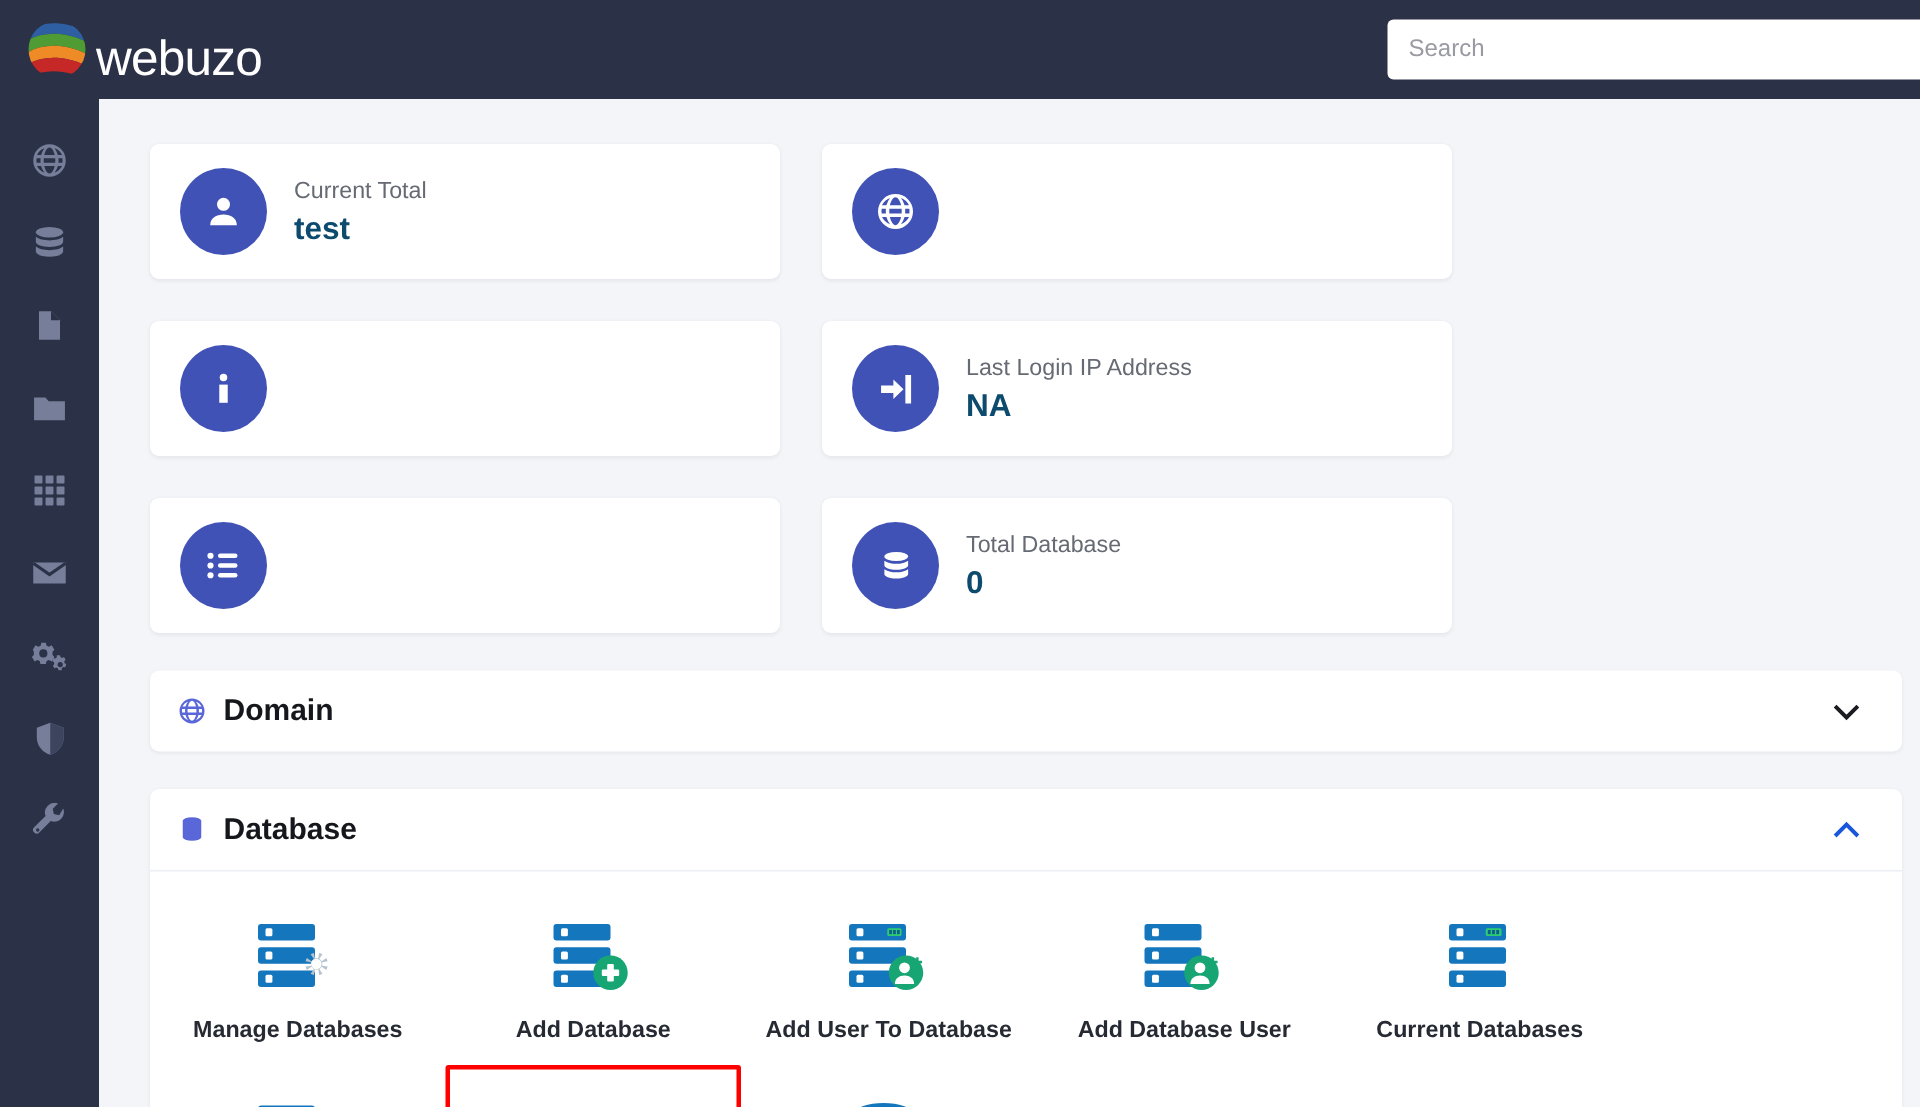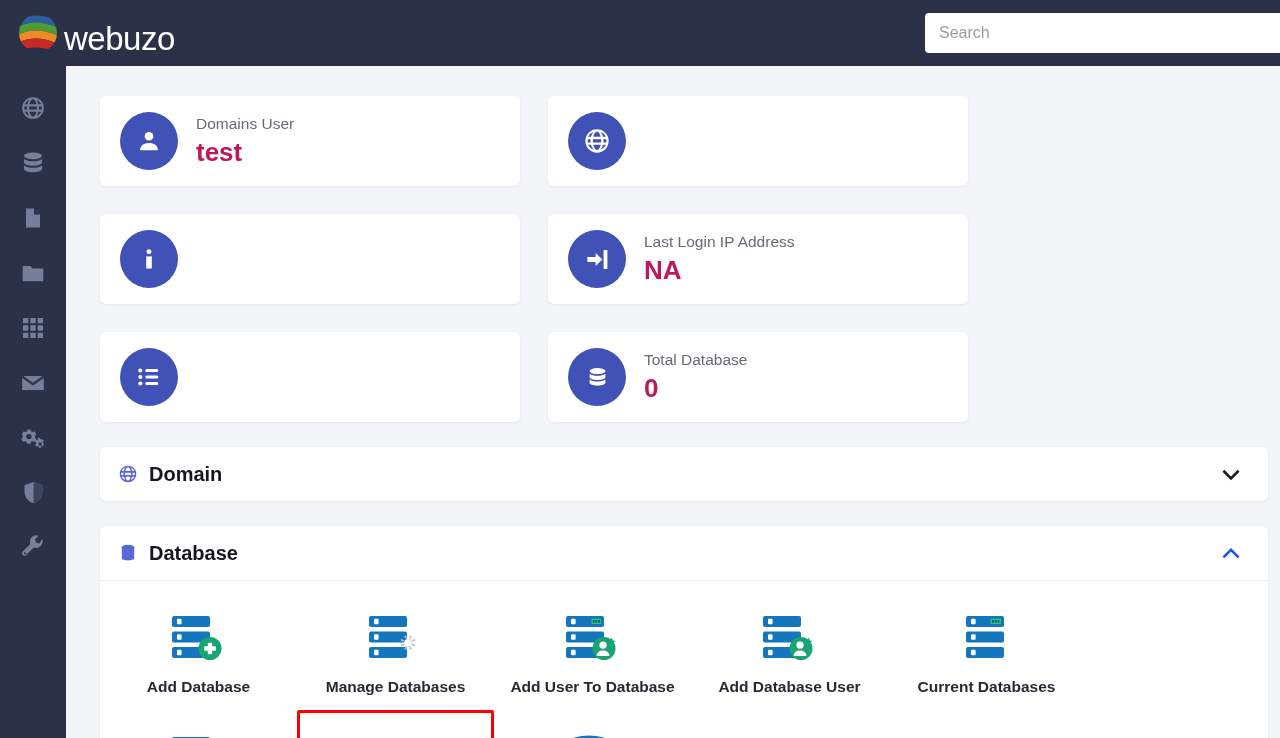--- a/index.html
+++ b/index.html
@@ -54,21 +54,21 @@
     box-shadow:0 1px 3px rgba(20,25,50,.07);
     display:flex; align-items:center; padding:0 20px;
   }
   .card-icon{
     width:58px; height:58px; flex:0 0 58px; border-radius:50%;
     background:#4052b5; display:flex; align-items:center; justify-content:center;
   }
   .card-icon svg{ fill:#ffffff; }
   .card-txt{ margin-left:18px; }
   .card-label{ font-size:15.5px; color:#666a73; line-height:1.5; }
-  .card-value{ font-size:26px; color:#be185d; font-weight:700; line-height:1.3; }
+  .card-value{ font-size:21px; color:#0c4a6e; font-weight:700; line-height:1.3; }
 
   
   .panel{
     width:1168px; background:#ffffff; border-radius:6px;
     box-shadow:0 1px 3px rgba(20,25,50,.07); margin-top:25px;
   }
   .panel-head{
     height:54px; display:flex; align-items:center;
     padding:0 24px 0 18px; cursor:pointer;
   }
@@ -196,21 +196,21 @@
   <div class="cards">
 
     <div class="card">
       <span class="card-icon">
         <svg width="26" height="26" viewBox="0 0 24 24">
             <circle cx="12" cy="7.6" r="4"></circle>
             <path d="M3.8 20.5c0-4.3 3.7-6.6 8.2-6.6s8.2 2.3 8.2 6.6z"></path>
           </svg>
       </span>
       <div class="card-txt">
-        <div class="card-label">Domains User</div>
+        <div class="card-label">Current Total</div>
         <div class="card-value">test</div>
       </div>
     </div>
 
     <div class="card">
       <span class="card-icon">
         <svg width="28" height="28" viewBox="0 0 24 24">
             <path d="M12 2a10 10 0 100 20 10 10 0 000-20zm0 1.8c1.3 0 2.6 1.9 3.2 4.6H8.8C9.4 5.7 10.7 3.8 12 3.8zM6.8 8.4H4.3A8 8 0 018.9 4.3a12 12 0 00-2.1 4.1zM4.1 10.4h2.4a19 19 0 000 2.8H4.1a8 8 0 010-2.8zm.2 4.8h2.5a12 12 0 002.1 4.1 8 8 0 01-4.6-4.1zm4.5 0h6.4C14.6 17.9 13.3 19.8 12 19.8s-2.6-1.9-3.2-4.6zm-.3-2a17 17 0 010-2.8h7a17 17 0 010 2.8zm6.6 6.1a12 12 0 002.1-4.1h2.5a8 8 0 01-4.6 4.1zm2.4-6.1a19 19 0 000-2.8h2.4a8 8 0 010 2.8zm-.3-4.8a12 12 0 00-2.1-4.1 8 8 0 014.6 4.1z"></path>
           </svg>
       </span>
@@ -297,54 +297,54 @@
       <span class="panel-title">Database</span>
       <span class="chev up">
         <svg width="26" height="26" viewBox="0 0 24 24">
             <polyline points="5,16 12,9 19,16"></polyline>
           </svg>
       </span>
     </div>
 
     <div class="panel-body">
       <div class="tile-grid">
-
-        <div class="tile">
-          <span class="tile-ico">
-            <svg width="62" height="54" viewBox="0 0 62 54">
-              <rect x="4" y="4" width="38" height="11" rx="2" fill="#1476bc"></rect>
-              <rect x="4" y="19.5" width="38" height="11" rx="2" fill="#1476bc"></rect>
-              <rect x="4" y="35" width="38" height="11" rx="2" fill="#1476bc"></rect>
-              <rect x="9" y="6.8" width="4.6" height="5.4" rx="1" fill="#ffffff"></rect>
-              <rect x="9" y="22.3" width="4.6" height="5.4" rx="1" fill="#ffffff"></rect>
-              <rect x="9" y="37.8" width="4.6" height="5.4" rx="1" fill="#ffffff"></rect>
-              <circle cx="42" cy="36.5" r="11.5" fill="#17a673"></circle>
-              <rect x="36.2" y="34.3" width="11.6" height="4.4" rx="0.8" fill="#ffffff"></rect>
-              <rect x="39.8" y="30.7" width="4.4" height="11.6" rx="0.8" fill="#ffffff"></rect>
-            </svg>
-          </span>
-          <span class="tile-label">Add Database</span>
-        </div>
 
         <div class="tile">
           <span class="tile-ico">
             <svg width="62" height="54" viewBox="0 0 62 54">
               <rect x="4" y="4" width="38" height="11" rx="2" fill="#1476bc"></rect>
               <rect x="4" y="19.5" width="38" height="11" rx="2" fill="#1476bc"></rect>
               <rect x="4" y="35" width="38" height="11" rx="2" fill="#1476bc"></rect>
               <rect x="9" y="6.8" width="4.6" height="5.4" rx="1" fill="#ffffff"></rect>
               <rect x="9" y="22.3" width="4.6" height="5.4" rx="1" fill="#ffffff"></rect>
               <rect x="9" y="37.8" width="4.6" height="5.4" rx="1" fill="#ffffff"></rect>
               <g transform="translate(35,22)" fill="#b5c3d1">
                 <path d="M11.8 7.5l3.6-.6a10 10 0 00-.9-2.2l-3 2.1-1.6-1.6 2.1-3a10 10 0 00-2.2-.9l-.6 3.6h-2.3L6.3 1.3a10 10 0 00-2.2.9l2.1 3-1.6 1.6-3-2.1a10 10 0 00-.9 2.2l3.6.6v2.3l-3.6.6a10 10 0 00.9 2.2l3-2.1 1.6 1.6-2.1 3a10 10 0 002.2.9l.6-3.6h2.3l.6 3.6a10 10 0 002.2-.9l-2.1-3 1.6-1.6 3 2.1a10 10 0 00.9-2.2l-3.6-.6z"></path>
                 <circle cx="7.9" cy="8.7" r="3.5" fill="#ffffff"></circle>
               </g>
             </svg>
           </span>
           <span class="tile-label">Manage Databases</span>
+        </div>
+
+        <div class="tile">
+          <span class="tile-ico">
+            <svg width="62" height="54" viewBox="0 0 62 54">
+              <rect x="4" y="4" width="38" height="11" rx="2" fill="#1476bc"></rect>
+              <rect x="4" y="19.5" width="38" height="11" rx="2" fill="#1476bc"></rect>
+              <rect x="4" y="35" width="38" height="11" rx="2" fill="#1476bc"></rect>
+              <rect x="9" y="6.8" width="4.6" height="5.4" rx="1" fill="#ffffff"></rect>
+              <rect x="9" y="22.3" width="4.6" height="5.4" rx="1" fill="#ffffff"></rect>
+              <rect x="9" y="37.8" width="4.6" height="5.4" rx="1" fill="#ffffff"></rect>
+              <circle cx="42" cy="36.5" r="11.5" fill="#17a673"></circle>
+              <rect x="36.2" y="34.3" width="11.6" height="4.4" rx="0.8" fill="#ffffff"></rect>
+              <rect x="39.8" y="30.7" width="4.4" height="11.6" rx="0.8" fill="#ffffff"></rect>
+            </svg>
+          </span>
+          <span class="tile-label">Add Database</span>
         </div>
 
         <div class="tile">
           <span class="tile-ico">
             <svg width="62" height="54" viewBox="0 0 62 54">
               <rect x="4" y="4" width="38" height="11" rx="2" fill="#1476bc"></rect>
               <rect x="4" y="19.5" width="38" height="11" rx="2" fill="#1476bc"></rect>
               <rect x="4" y="35" width="38" height="11" rx="2" fill="#1476bc"></rect>
               <rect x="9" y="6.8" width="4.6" height="5.4" rx="1" fill="#ffffff"></rect>
               <rect x="9" y="22.3" width="4.6" height="5.4" rx="1" fill="#ffffff"></rect>

